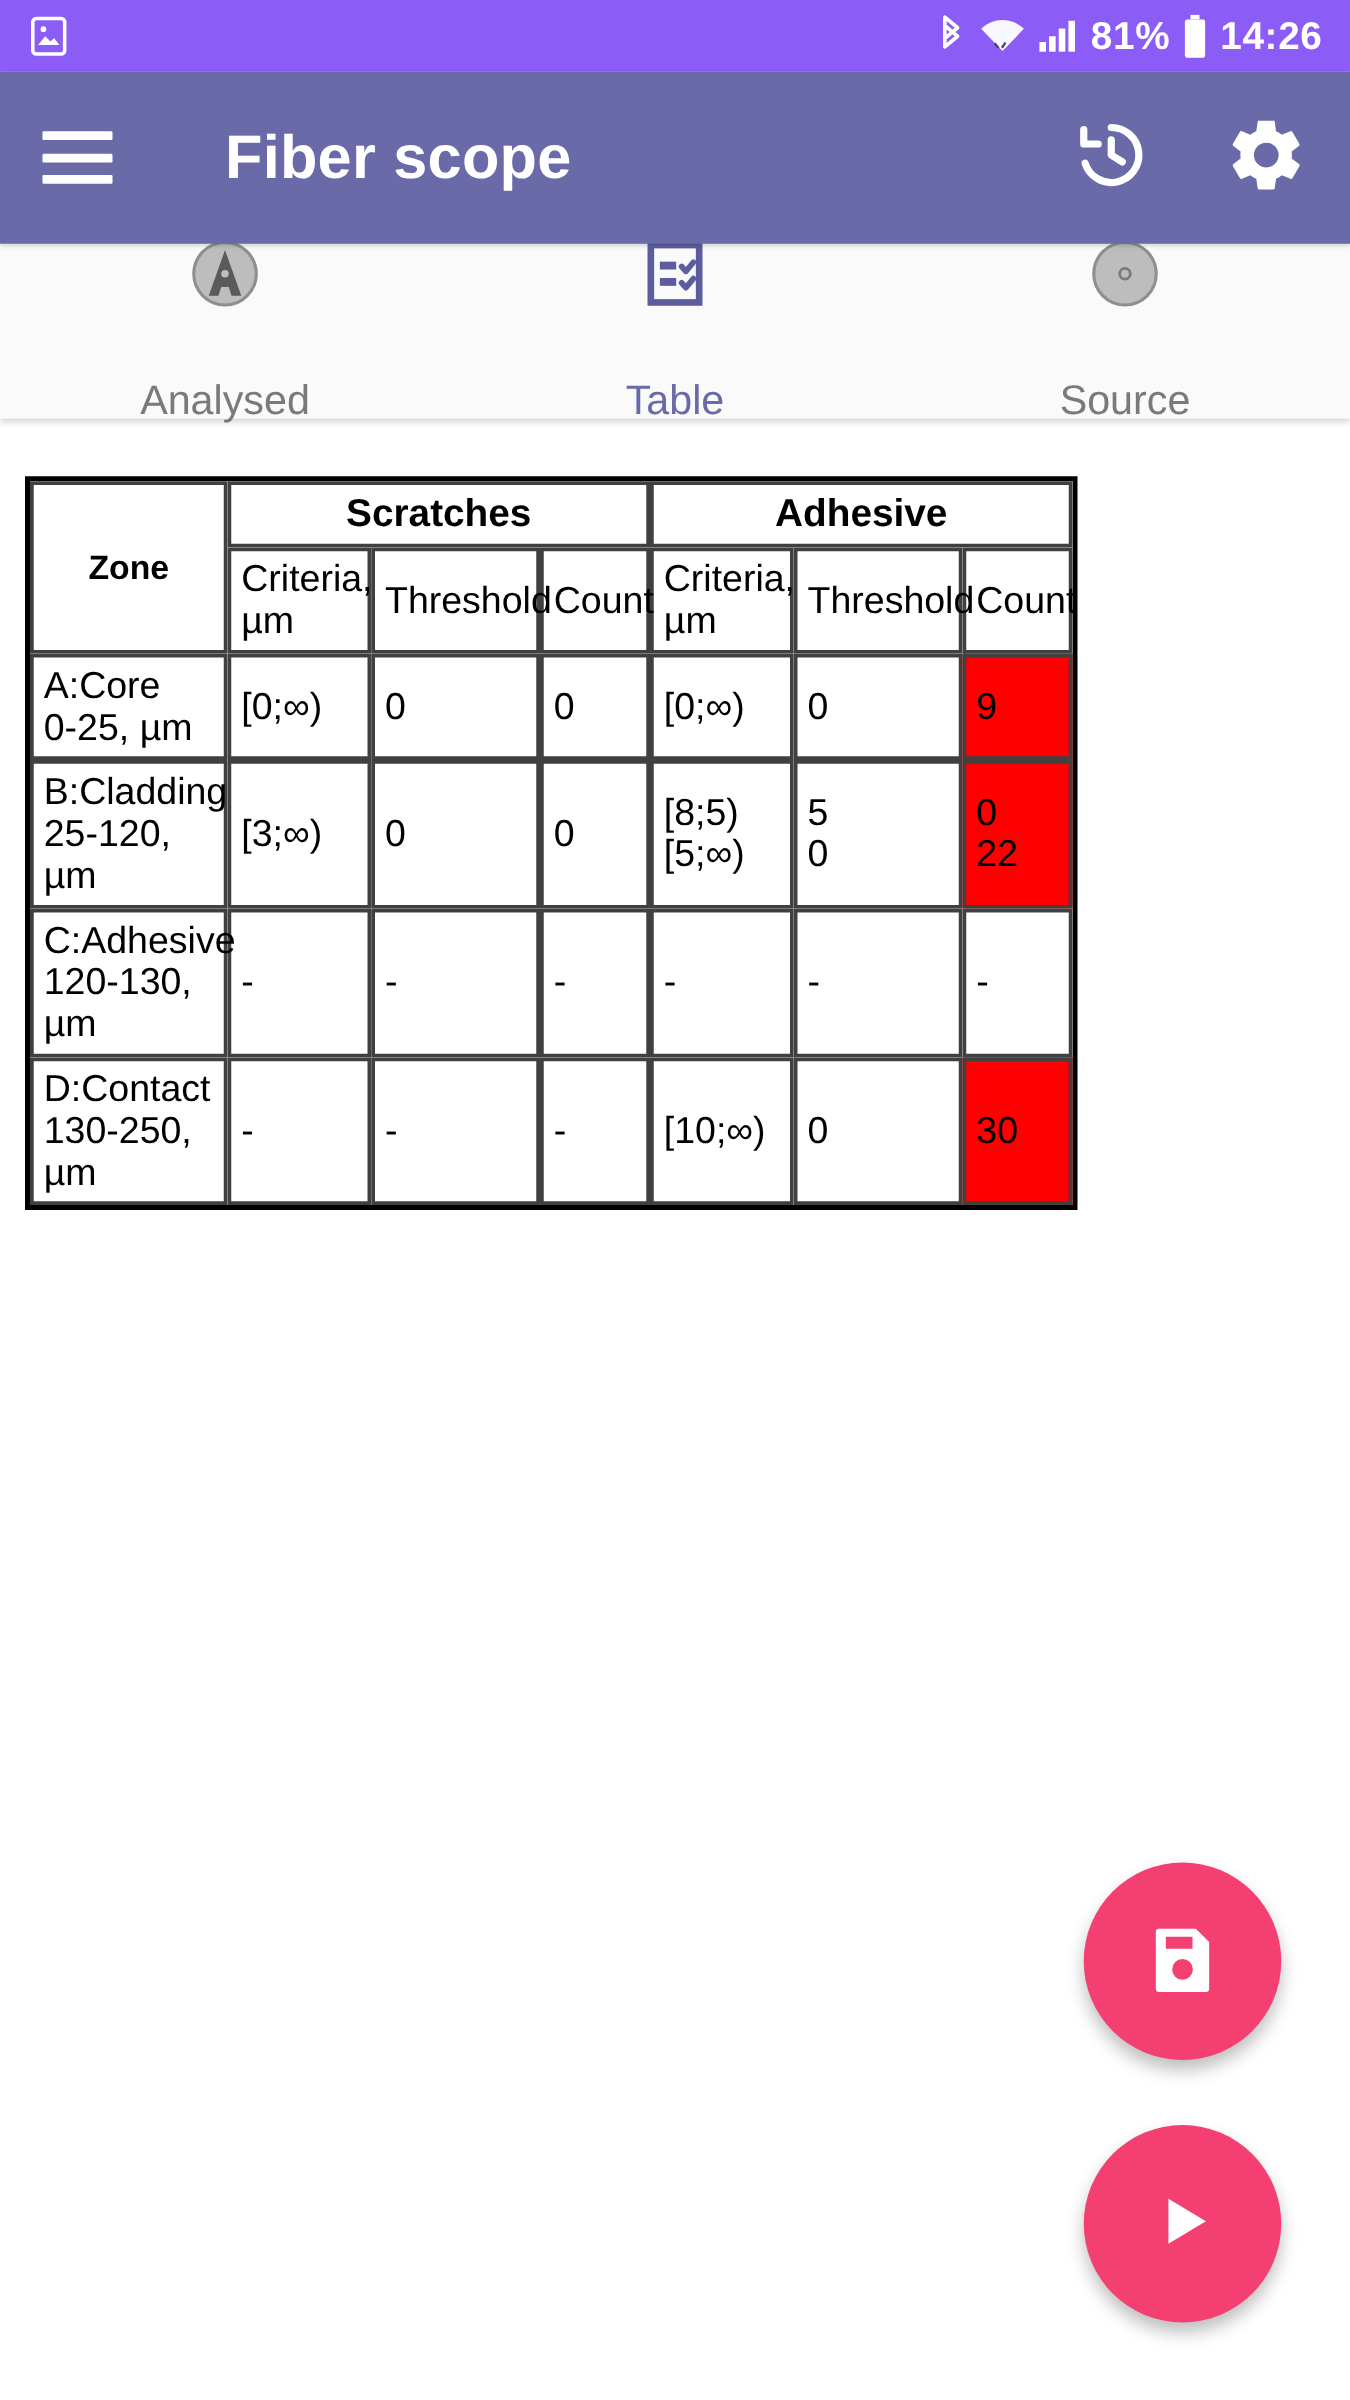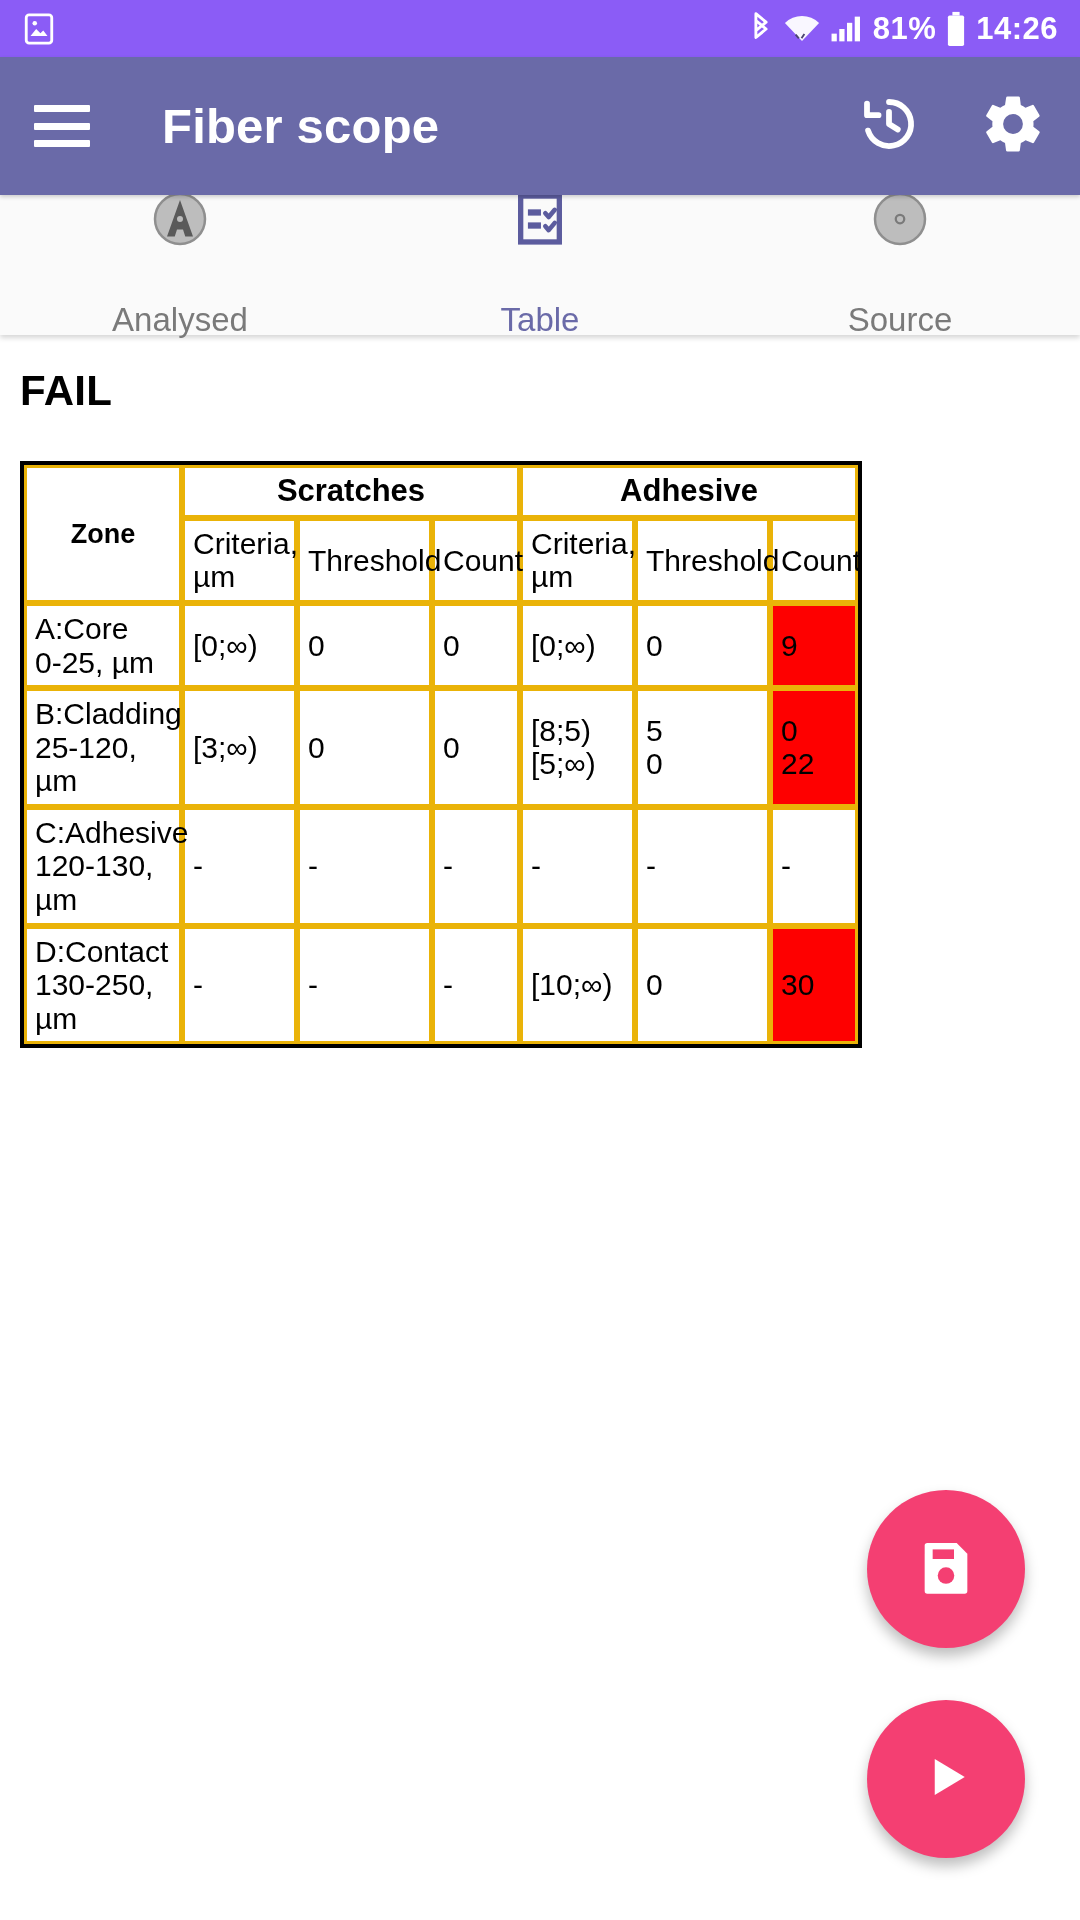--- a/index.html
+++ b/index.html
@@ -46,21 +46,21 @@
   .hamburger {
     width: 56px; height: 42px;
     display: flex; flex-direction: column; justify-content: space-between;
     cursor: pointer;
   }
   .hamburger span { display:block; height: 7px; background:#fff; border-radius:1px; }
   .appbar-title {
     color: #ffffff;
     font-size: 49px;
     font-weight: 700;
-    margin-left: 72px;
+    margin-left: 90px;
     letter-spacing: 0.2px;
   }
   .appbar-actions { margin-left: auto; display: flex; align-items: center; gap: 58px; }
 
   
   .tabbar {
     height: 140px;
     background: #fafafa;
     display: flex;
     align-items: stretch;
@@ -95,21 +95,21 @@
   .table-wrap { margin-top: 46px; }
   table.fiber {
     border-collapse: separate;
     border-spacing: 0;
     width: 838px;
     border: 4px solid #000;
     table-layout: fixed;
     background: #fff;
   }
   table.fiber td, table.fiber th {
-    border: 3px solid #eab308;
+    border: 3px solid #404040;
     font-size: 30px;
     font-weight: 400;
     color: #000;
     padding: 6px 8px;
     vertical-align: middle;
     text-align: left;
     line-height: 1.12;
     background: #fff;
   }
   table.fiber th.grp {
@@ -250,21 +250,20 @@
         <circle cx="12" cy="12" r="1.7" fill="#bdbdbd" stroke="#7a7a7a" stroke-width="0.9"></circle>
       </svg>
     </div>
     <div class="tab-label">Source</div>
   </div>
 
 </div>
 
 <div class="content">
 
-  <div class="verdict">FAIL</div>
 
   <div class="table-wrap">
     <table class="fiber">
       <colgroup>
         <col class="c-zone">
           <col class="c-crit">
           <col class="c-thr">
           <col class="c-cnt">
         <col class="c-crit">
           <col class="c-thr">

